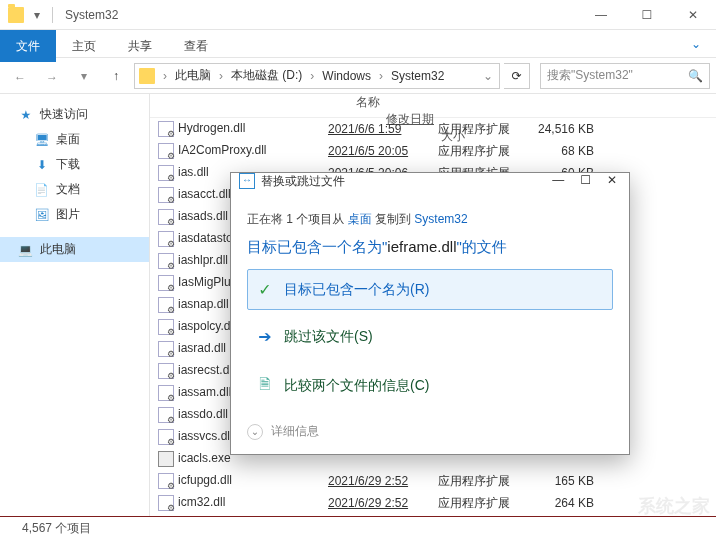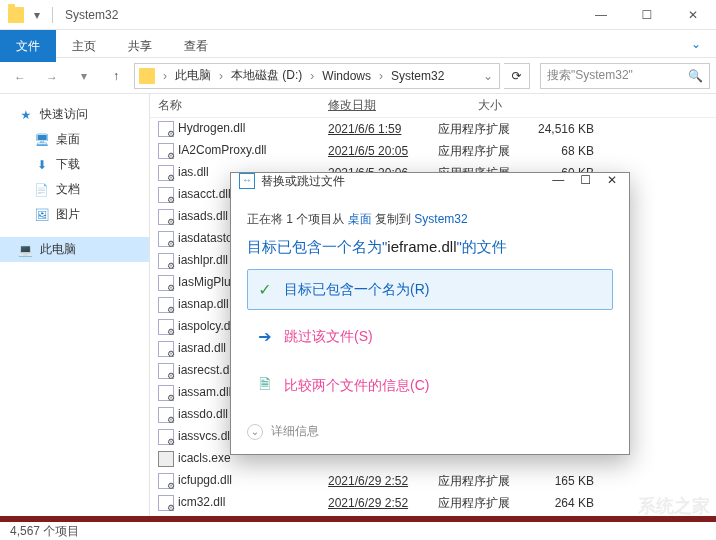--- a/index.html
+++ b/index.html
@@ -37,53 +37,53 @@
 .side-item.selected { background:#cde8ff; }
 .side-ico { width:16px; height:16px; display:flex; align-items:center; justify-content:center; font-size:12px; }
 .ico-star { color:#2d89cf; }
 .ico-desktop { color:#2d89cf; }
 .ico-download { color:#2d89cf; }
 .ico-docs { color:#2d89cf; }
 .ico-pics { color:#2d89cf; }
 .ico-pc { color:#555; }
 
 .filelist { flex:1; overflow:hidden; position:relative; }
-.columns { display:flex; height:24px; align-items:center; border-bottom:1px solid #eee; color:#555; }
+.columns { display:flex; height:24px; align-items:center; border-bottom:1px solid #eee; color:#555;flex-direction:column; }
 .col { padding:0 8px; }
 .col.name { width:170px; }
 .col.date { width:110px;text-decoration:underline; }
 .col.type { width:92px; }
 .col.size { width:80px; text-align:right; }
 .rows { }
 .row { display:flex; height:22px; align-items:center; }
 .row .cell { padding:0 8px; overflow:hidden; white-space:nowrap; text-overflow:ellipsis; }
 .row .file-ico { width:16px; height:16px; margin-right:4px; display:inline-block; vertical-align:middle; border:1px solid #aac; background:#fff; position:relative; }
 .row .file-ico.gear::after { content:"⚙"; position:absolute; font-size:9px; right:-2px; bottom:-3px; color:#555; }
 .row .file-ico.exe { border-color:#888; background:#eee; }
 
-.statusbar { height:24px; border-top:6px solid #7f1d1d; display:flex; align-items:center; padding:0 10px; color:#555; }
+.statusbar { height:24px; border-top:1px solid #7f1d1d; display:flex; align-items:center; padding:0 22px; color:#555; }
 
 
 .dialog { position:absolute; left:230px; top:172px; width:400px; background:#fff; border:1px solid #888; box-shadow:0 8px 24px rgba(0,0,0,0.3); }
 .dlg-title { height:32px; display:flex; padding:0 8px; font-size:12px; }
 .dlg-title .dlg-ico { width:16px; height:16px; margin-right:6px; background:#fff; border:1px solid #2d89cf; position:relative; }
 .dlg-title .dlg-ico::after { content:"↔"; position:absolute; font-size:10px; left:2px; top:-1px; color:#2d89cf; }
 .dlg-title .dlg-ctrls { margin-left:auto; display:flex; gap:16px; padding-right:4px; color:#333; }
 .dlg-body { padding:6px 16px 14px; }
 .dlg-line1 { font-size:12px; color:#444; margin-bottom:10px; }
 .dlg-line1 .lnk { color:#1366c0; }
 .dlg-heading { font-size:15px; color:#1366c0; margin-bottom:12px; }
 .dlg-heading .fname { color:#222; }
 .dlg-opt { display:flex; align-items:center; gap:10px; padding:10px 8px; border:1px solid transparent; font-size:14px; border-radius:2px; margin-bottom:6px; }
 .dlg-opt.selected { border-color:#7eb6e8; background:#eaf4fd; }
 .dlg-opt .opt-ico { width:18px; text-align:center; }
 .ico-check { color:#2e9e3f; font-size:16px; }
 .ico-skip { color:#1a73c7; font-size:16px; }
 .ico-compare { color:#4a9; font-size:14px; }
-.opt-text { color:#ec4899; }
+.opt-text { color:#14532d; }
 .dlg-opt.selected .opt-text { color:#1366c0; }
 .dlg-details { margin-top:14px; display:flex; align-items:center; gap:8px; color:#888; font-size:12px; }
 .dlg-details .chev-down { width:16px; height:16px; border:1px solid #ccc; border-radius:50%; display:flex; align-items:center; justify-content:center; font-size:10px; }
 
 .watermark { position:absolute; right:6px; bottom:22px; color:#ddd; font-size:18px; font-weight:bold; opacity:0.5; pointer-events:none; }
 </style>
 </head>
 <body>
 
 <div class="titlebar">

